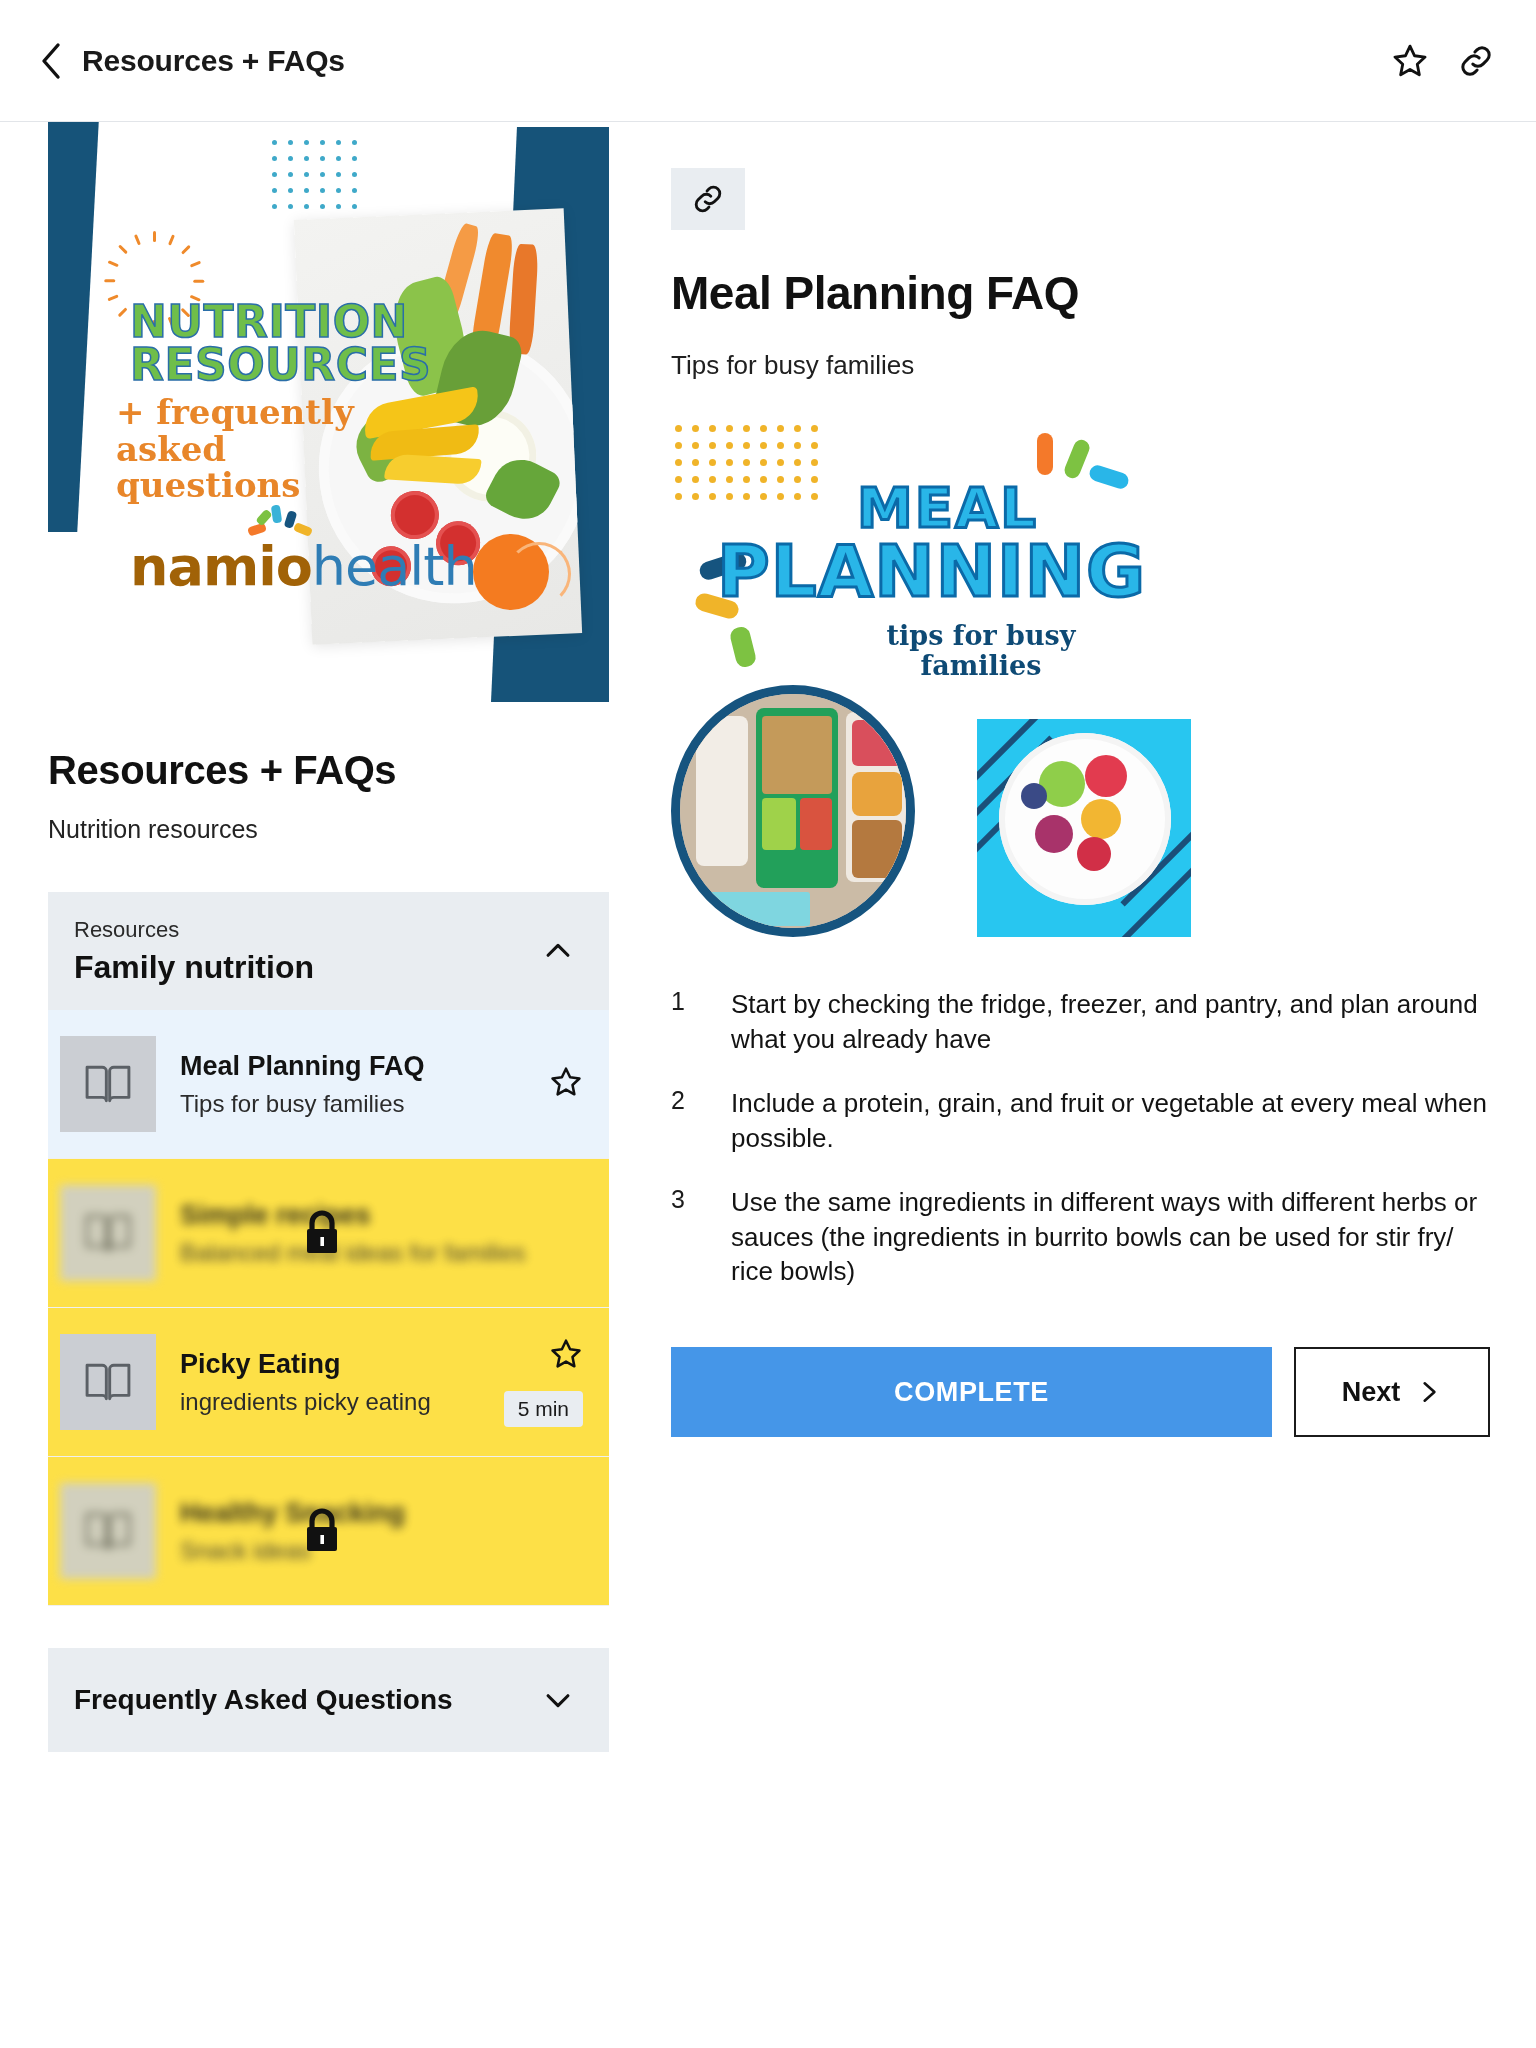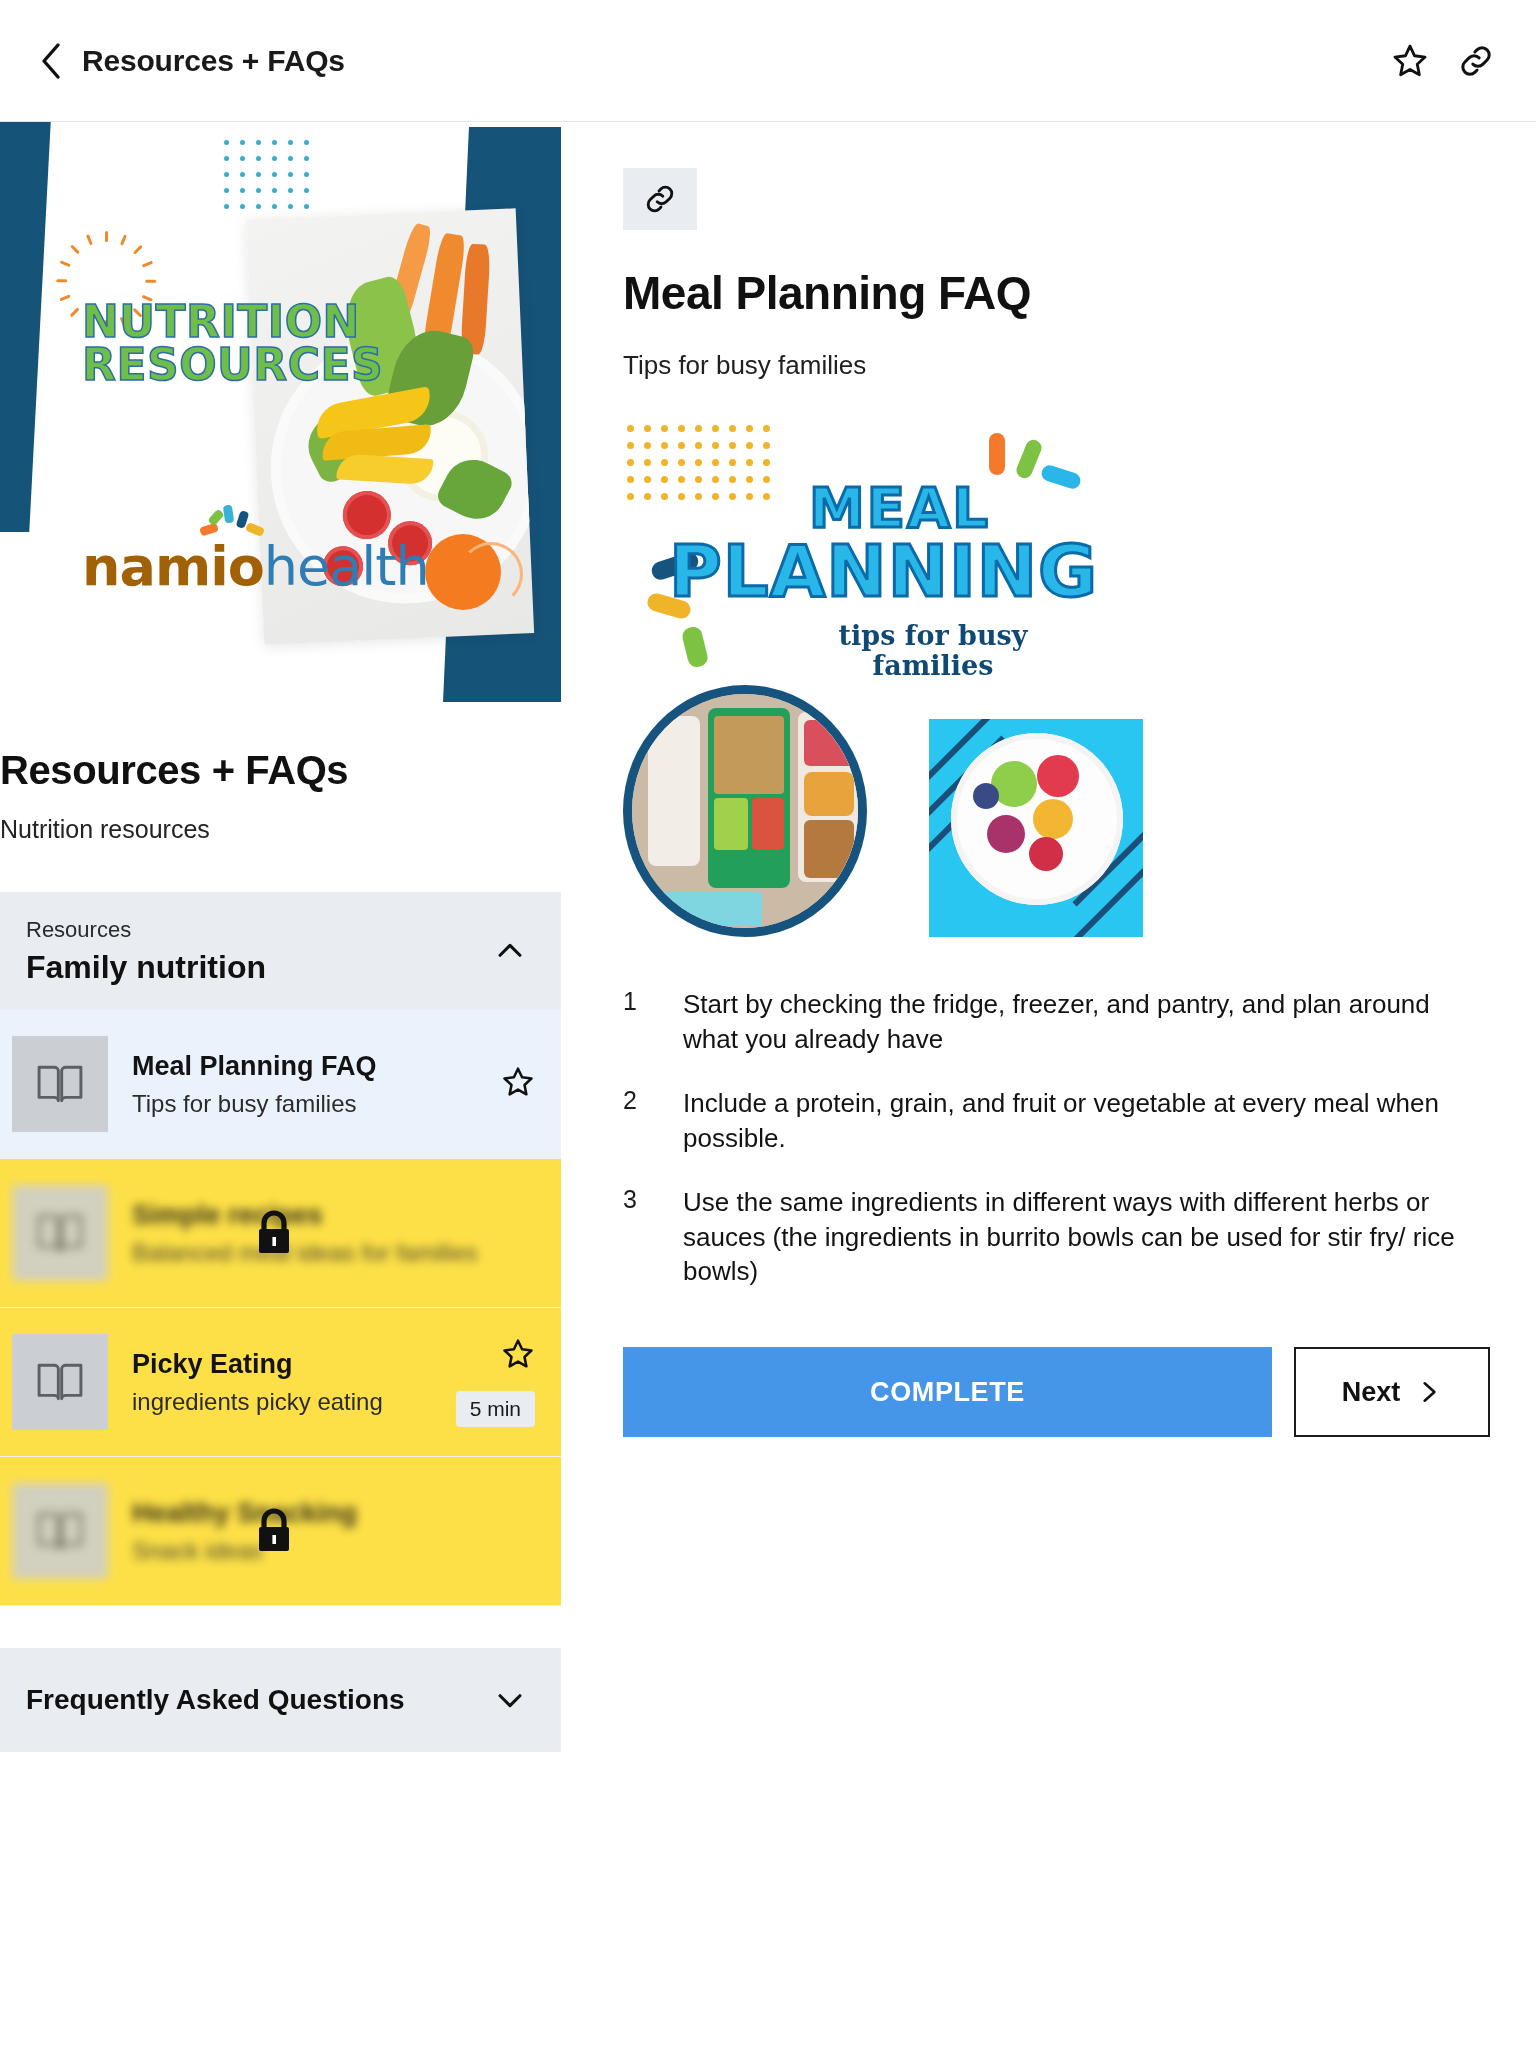--- a/index.html
+++ b/index.html
@@ -28,21 +28,21 @@
     margin-left: 8px; letter-spacing: -0.2px;
   }
   .topbar-spacer { flex: 1 1 auto; }
   .topbar-icon {
     width: 52px; height: 52px; margin-left: 14px;
     display: flex; align-items: center; justify-content: center;
     cursor: pointer;
   }
 
   
-  .body-wrap { display: flex; height: 1926px; }
+  .body-wrap { display: flex; height: 1926px; padding-left: 48px; }
   .left-col  { width: 561px; flex: 0 0 561px; position: relative; overflow: hidden; background:#fff;}
   .right-col { flex: 1 1 auto; padding: 46px 46px 0 62px; overflow: hidden; position: relative;}
 
   
   .hero {
     position: relative; width: 561px; height: 580px;
     background: #ffffff; overflow: hidden;
   }
   .hero-navy-left {
     position: absolute; left: -40px; top: 0; width: 80px; height: 410px;
@@ -333,20 +333,25 @@
         <div class="tomato" style="left:84px;top:276px;width:48px;height:48px;"></div>
         <div class="tomato" style="left:128px;top:308px;width:44px;height:44px;"></div>
         <div class="tomato" style="left:62px;top:330px;width:40px;height:40px;"></div>
       </div>
 
       <div class="hero-title">
         <div>NUTRITION</div>
         <div>RESOURCES</div>
       </div>
 
+      <div class="hero-sub">
+        <div>+ frequently</div>
+        <div>asked</div>
+        <div>questions</div>
+      </div>
 
       <div class="logo-wrap">
         <div class="logo-burst" id="logoBurst">
             <i style="left: 0px; top: 12px; width: 18px; height: 9px; background: rgb(244, 121, 42); transform: rotate(-18deg);"></i>
             <i style="left: 8px; top: 0px; width: 16px; height: 9px; background: rgb(125, 194, 66); transform: rotate(-48deg);"></i>
             <i style="left: 24px; top: -8px; width: 9px; height: 18px; background: rgb(57, 178, 216); transform: rotate(-8deg);"></i>
             <i style="left: 38px; top: -2px; width: 9px; height: 17px; background: rgb(22, 84, 127); transform: rotate(18deg);"></i>
             <i style="left: 46px; top: 12px; width: 18px; height: 9px; background: rgb(240, 180, 41); transform: rotate(22deg);"></i>
           </div>
         <span class="logo-namio">namio</span>

